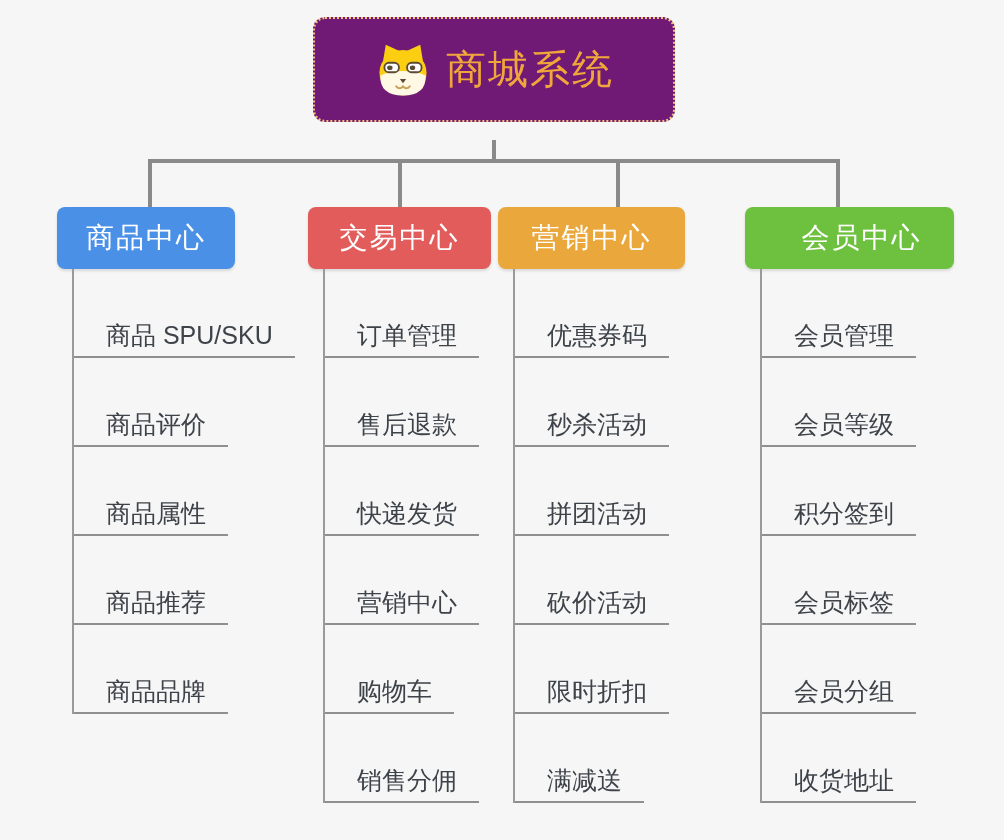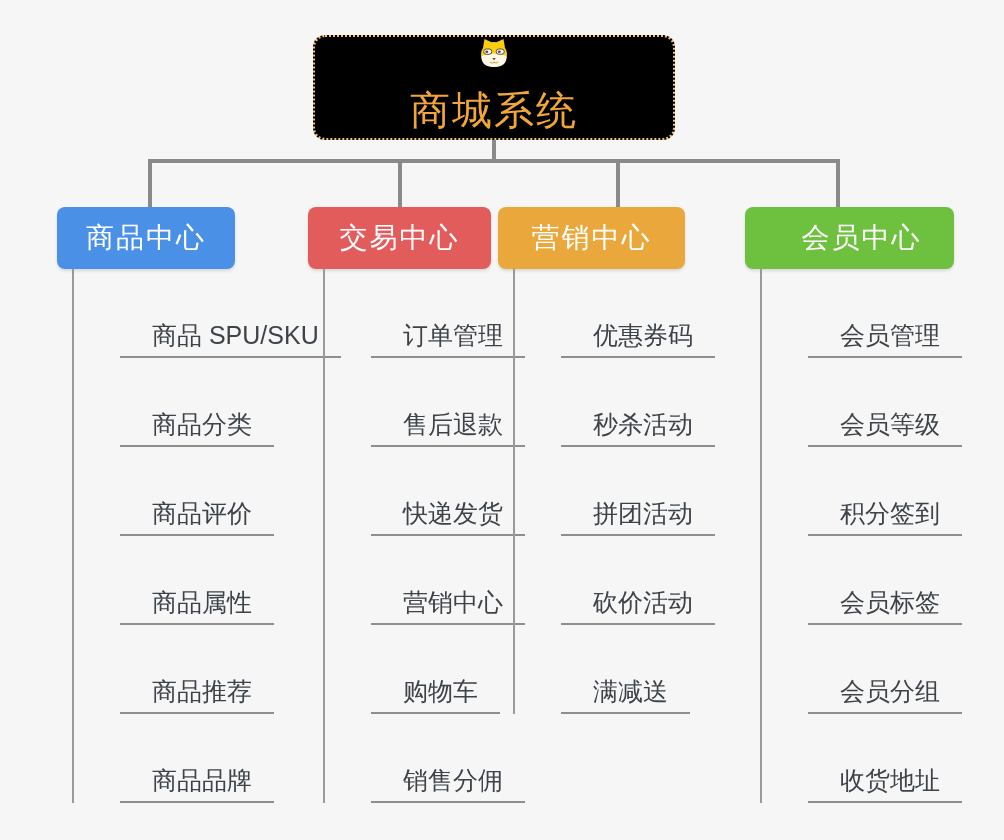--- a/index.html
+++ b/index.html
@@ -11,31 +11,30 @@
     position: relative;
     width: 1004px;
     height: 840px;
     background: #f5f6f5;
     overflow: hidden;
   }
 
   
   .root-node {
     position: absolute;
-    left: 313px; top: 35px;
+    left: 313px; top: 17px;
     width: 362px; height: 105px;
     box-sizing: border-box;
-    background: #000000;
+    background: #701a75;
     border: 2px dotted #f2c27c;
     border-radius: 12px;
     display: flex;
     align-items: center;
     justify-content: center;
     gap: 14px;
-    flex-direction: column;
   }
   .root-title {
     font-size: 40px;
     color: #f0a63a;
     letter-spacing: 2px;
     white-space: nowrap;
   }
   .dog-icon { width: 58px; height: 58px; display: block; }
 
   
@@ -81,21 +80,20 @@
     align-items: flex-end;
   }
   .item-label {
     display: inline-block;
     padding: 0 22px 7px 32px;
     border-bottom: 2px solid #8f8f8f;
     font-size: 25px;
     color: #3e434a;
     white-space: nowrap;
     line-height: 1.1;
-    margin-left: 46px;
   }
 </style>
 </head>
 <body>
 
 <div class="canvas">
 
   <div class="root-node">
     <svg class="dog-icon" viewBox="0 0 64 64" aria-hidden="true">
       <path d="M10 22 L13 4 L28 11 Z" fill="#fcce12"></path>
@@ -121,23 +119,20 @@
 
   <div class="column column-0">
     <div class="branch-box" style="background: rgb(74, 144, 230);">
       <span>商品中心</span>
     </div>
     <div class="column-items">
       <div class="item">
           <span class="item-label">商品 SPU/SKU</span>
         </div>
       <div class="item">
-          <span class="item-label">商品分类</span>
-        </div>
-      <div class="item">
           <span class="item-label">商品评价</span>
         </div>
       <div class="item">
           <span class="item-label">商品属性</span>
         </div>
       <div class="item">
           <span class="item-label">商品推荐</span>
         </div>
       <div class="item">
           <span class="item-label">商品品牌</span>
@@ -182,20 +177,23 @@
       <div class="item">
           <span class="item-label">秒杀活动</span>
         </div>
       <div class="item">
           <span class="item-label">拼团活动</span>
         </div>
       <div class="item">
           <span class="item-label">砍价活动</span>
         </div>
       <div class="item">
+          <span class="item-label">限时折扣</span>
+        </div>
+      <div class="item">
           <span class="item-label">满减送</span>
         </div>
     </div>
   </div>
 
   <div class="column column-3">
     <div class="branch-box" style="background: rgb(110, 193, 62); padding-left: 24px;">
       <span>会员中心</span>
     </div>
     <div class="column-items">

